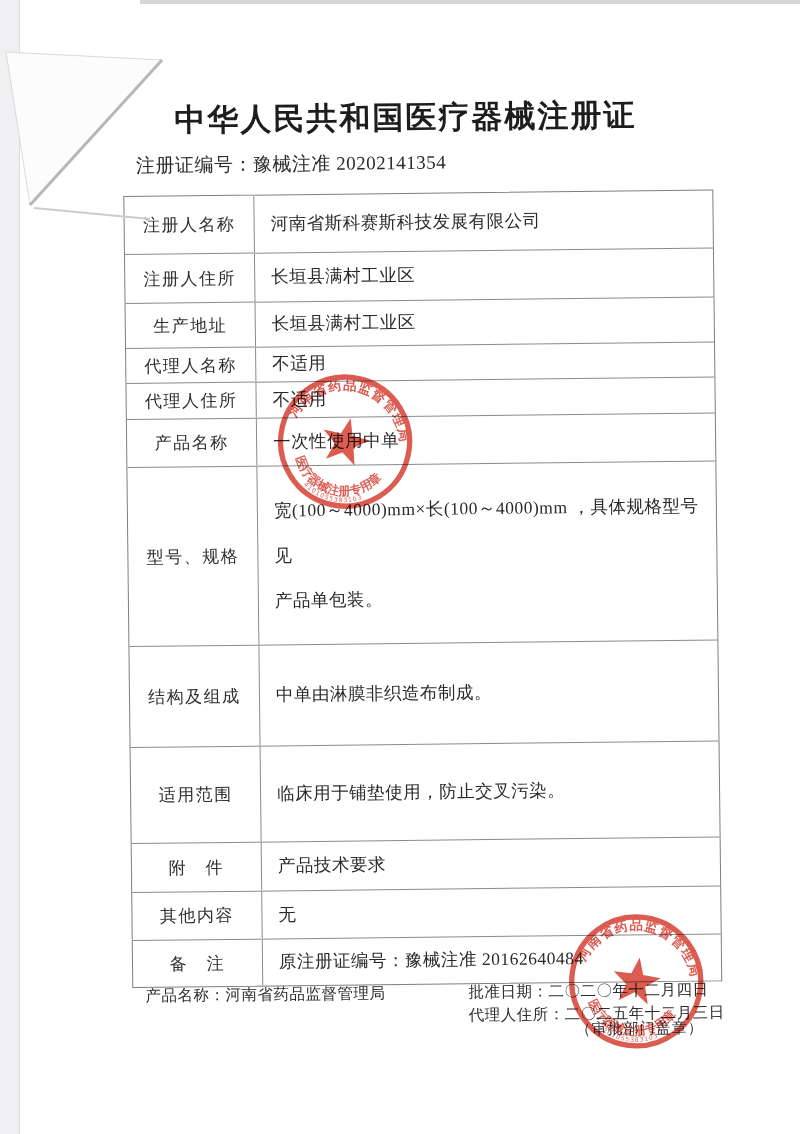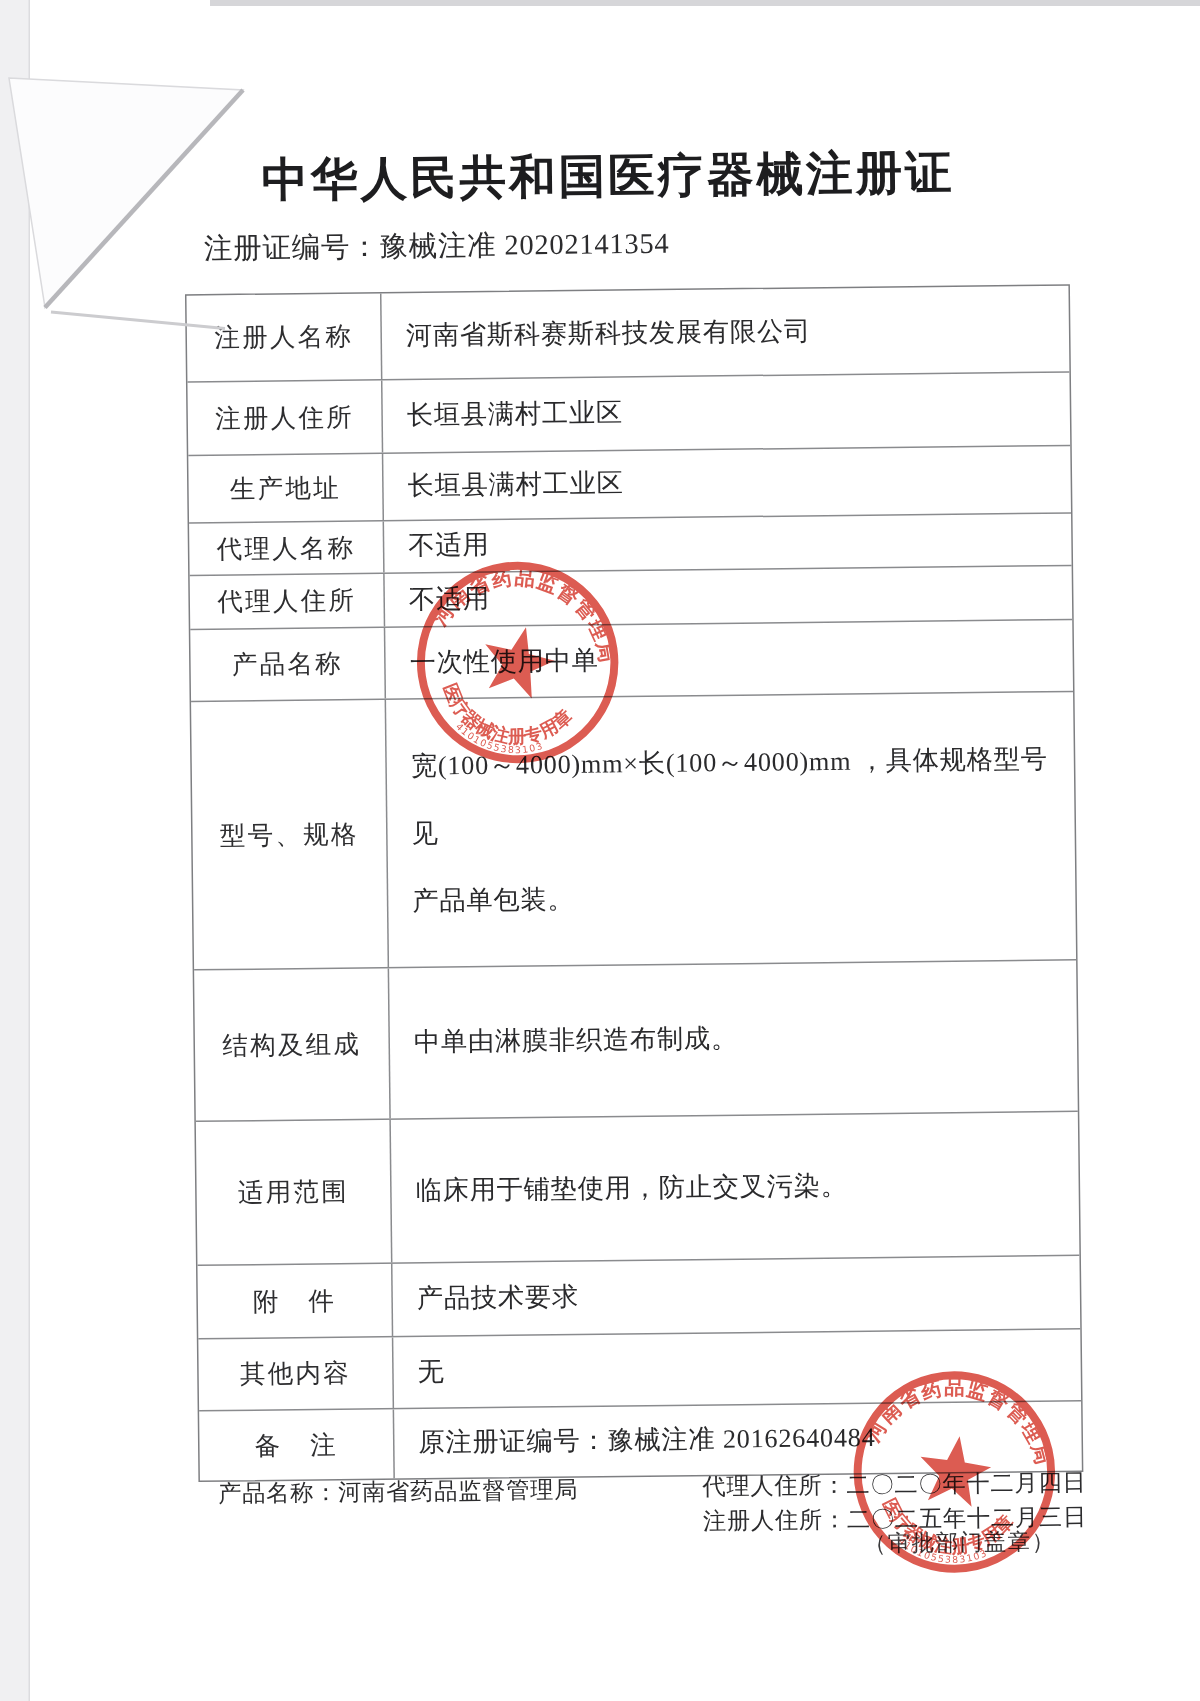--- a/index.html
+++ b/index.html
@@ -100,24 +100,24 @@
       <div class="cell-value">原注册证编号：豫械注准 20162640484</div>
     </div>
   </div>
 
   <div class="footer-left">
     <span>产品名称：</span><span>河南省药品监督管理局</span>
   </div>
 
   <div class="footer-right">
     <div>
-      <span>代理人住所：</span><span>二〇二〇年十二月四日</span>
+      <span>批准日期：</span><span>二〇二〇年十二月四日</span>
     </div>
     <div>
-      <span>注册人住所：</span><span>二〇二五年十二月三日</span>
+      <span>代理人住所：</span><span>二〇二五年十二月三日</span>
     </div>
   </div>
 
   <div class="seal-note">（审批部门盖章）</div>
 
   <svg class="stamp stamp1" viewBox="0 0 160 160">
     <defs>
       <path id="arcTop1" d="M 22,84 A 58,58 0 0 1 138,84" fill="none"></path>
       <path id="arcBot1" d="M 30,98 A 52,52 0 0 0 130,98" fill="none"></path>
       <path id="arcSer1" d="M 46,132 A 58,58 0 0 0 114,132" fill="none"></path>

